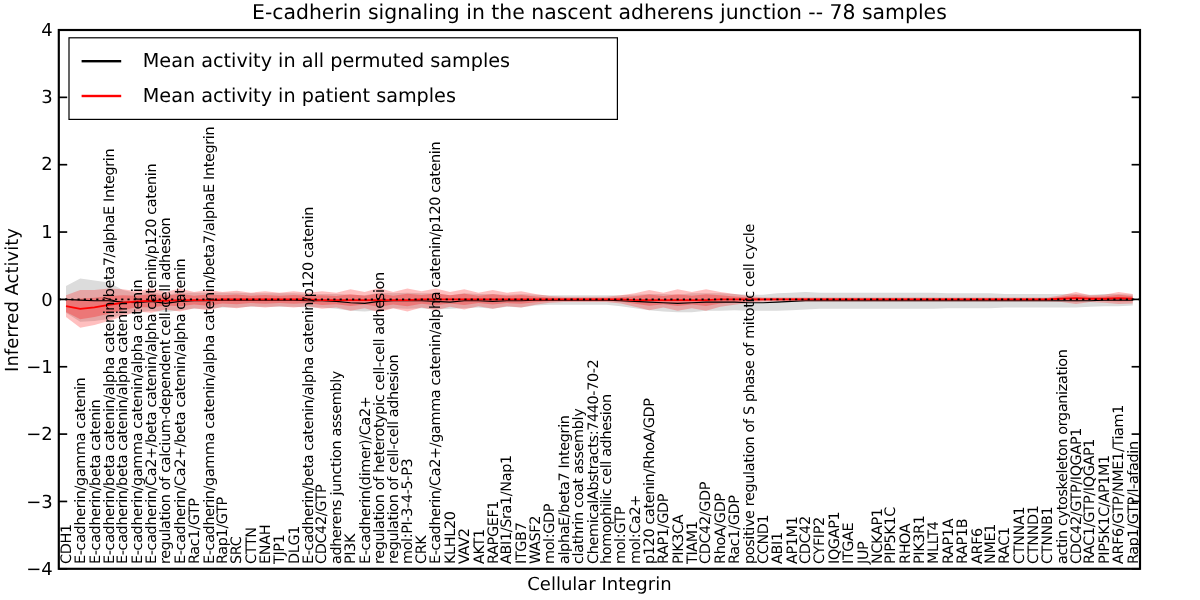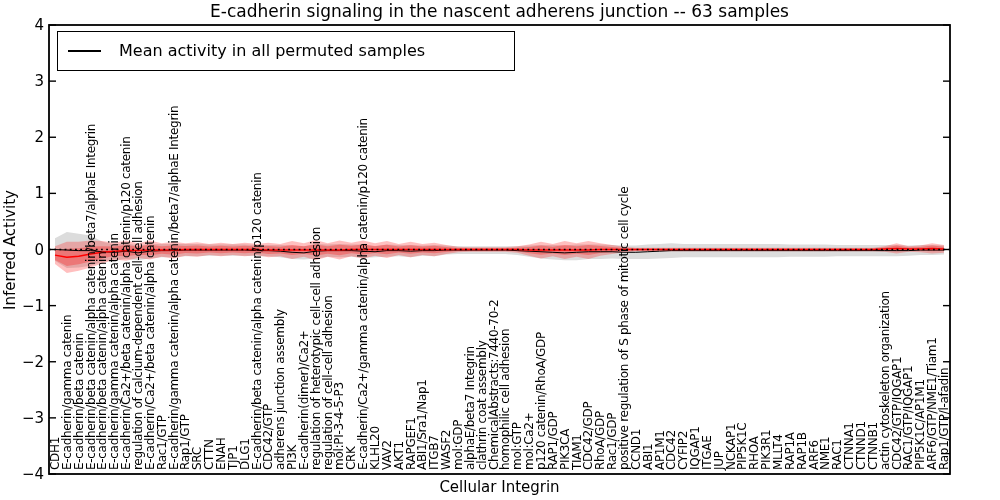--- a/index.html
+++ b/index.html
@@ -125,21 +125,21 @@
     <span style="left: 818.027px;">CTNND1</span>
     <span style="left: 829.88px;">CTNNB1</span>
     <span style="left: 841.733px;">actin cytoskeleton organization</span>
     <span style="left: 853.587px;">CDC42/GTP/IQGAP1</span>
     <span style="left: 865.44px;">RAC1/GTP/IQGAP1</span>
     <span style="left: 877.293px;">PIP5K1C/AP1M1</span>
     <span style="left: 889.147px;">ARF6/GTP/NME1/Tiam1</span>
     <span style="left: 901px;">Rap1/GTP/l-afadin</span>
   </div>
 
-<div id="title" class="abs">E-cadherin signaling in the nascent adherens junction -- 63 samples</div>
+<div id="title" class="abs">E-cadherin signaling in the nascent adherens junction -- 78 samples</div>
 
 <div id="ylabel" class="abs">Inferred Activity</div>
 
 <div id="xlabel" class="abs">Cellular Integrin</div>
 
 <div id="yticks" class="abs">
     <span style="top: 16px;">4</span>
     <span style="top: 72.125px;">3</span>
     <span style="top: 128.25px;">2</span>
     <span style="top: 184.375px;">1</span>
@@ -148,13 +148,17 @@
     <span style="top: 352.75px;">−2</span>
     <span style="top: 408.875px;">−3</span>
     <span style="top: 465px;">−4</span>
   </div>
 
 <div id="legend" class="abs">
   <div class="legend-row">
     <span class="legend-line" style="background: rgb(0, 0, 0);"></span>
     <span>Mean activity in all permuted samples</span>
   </div>
+  <div class="legend-row">
+    <span class="legend-line" style="background: rgb(255, 0, 0);"></span>
+    <span>Mean activity in patient samples</span>
+  </div>
 </div>
 
 </body></html>

